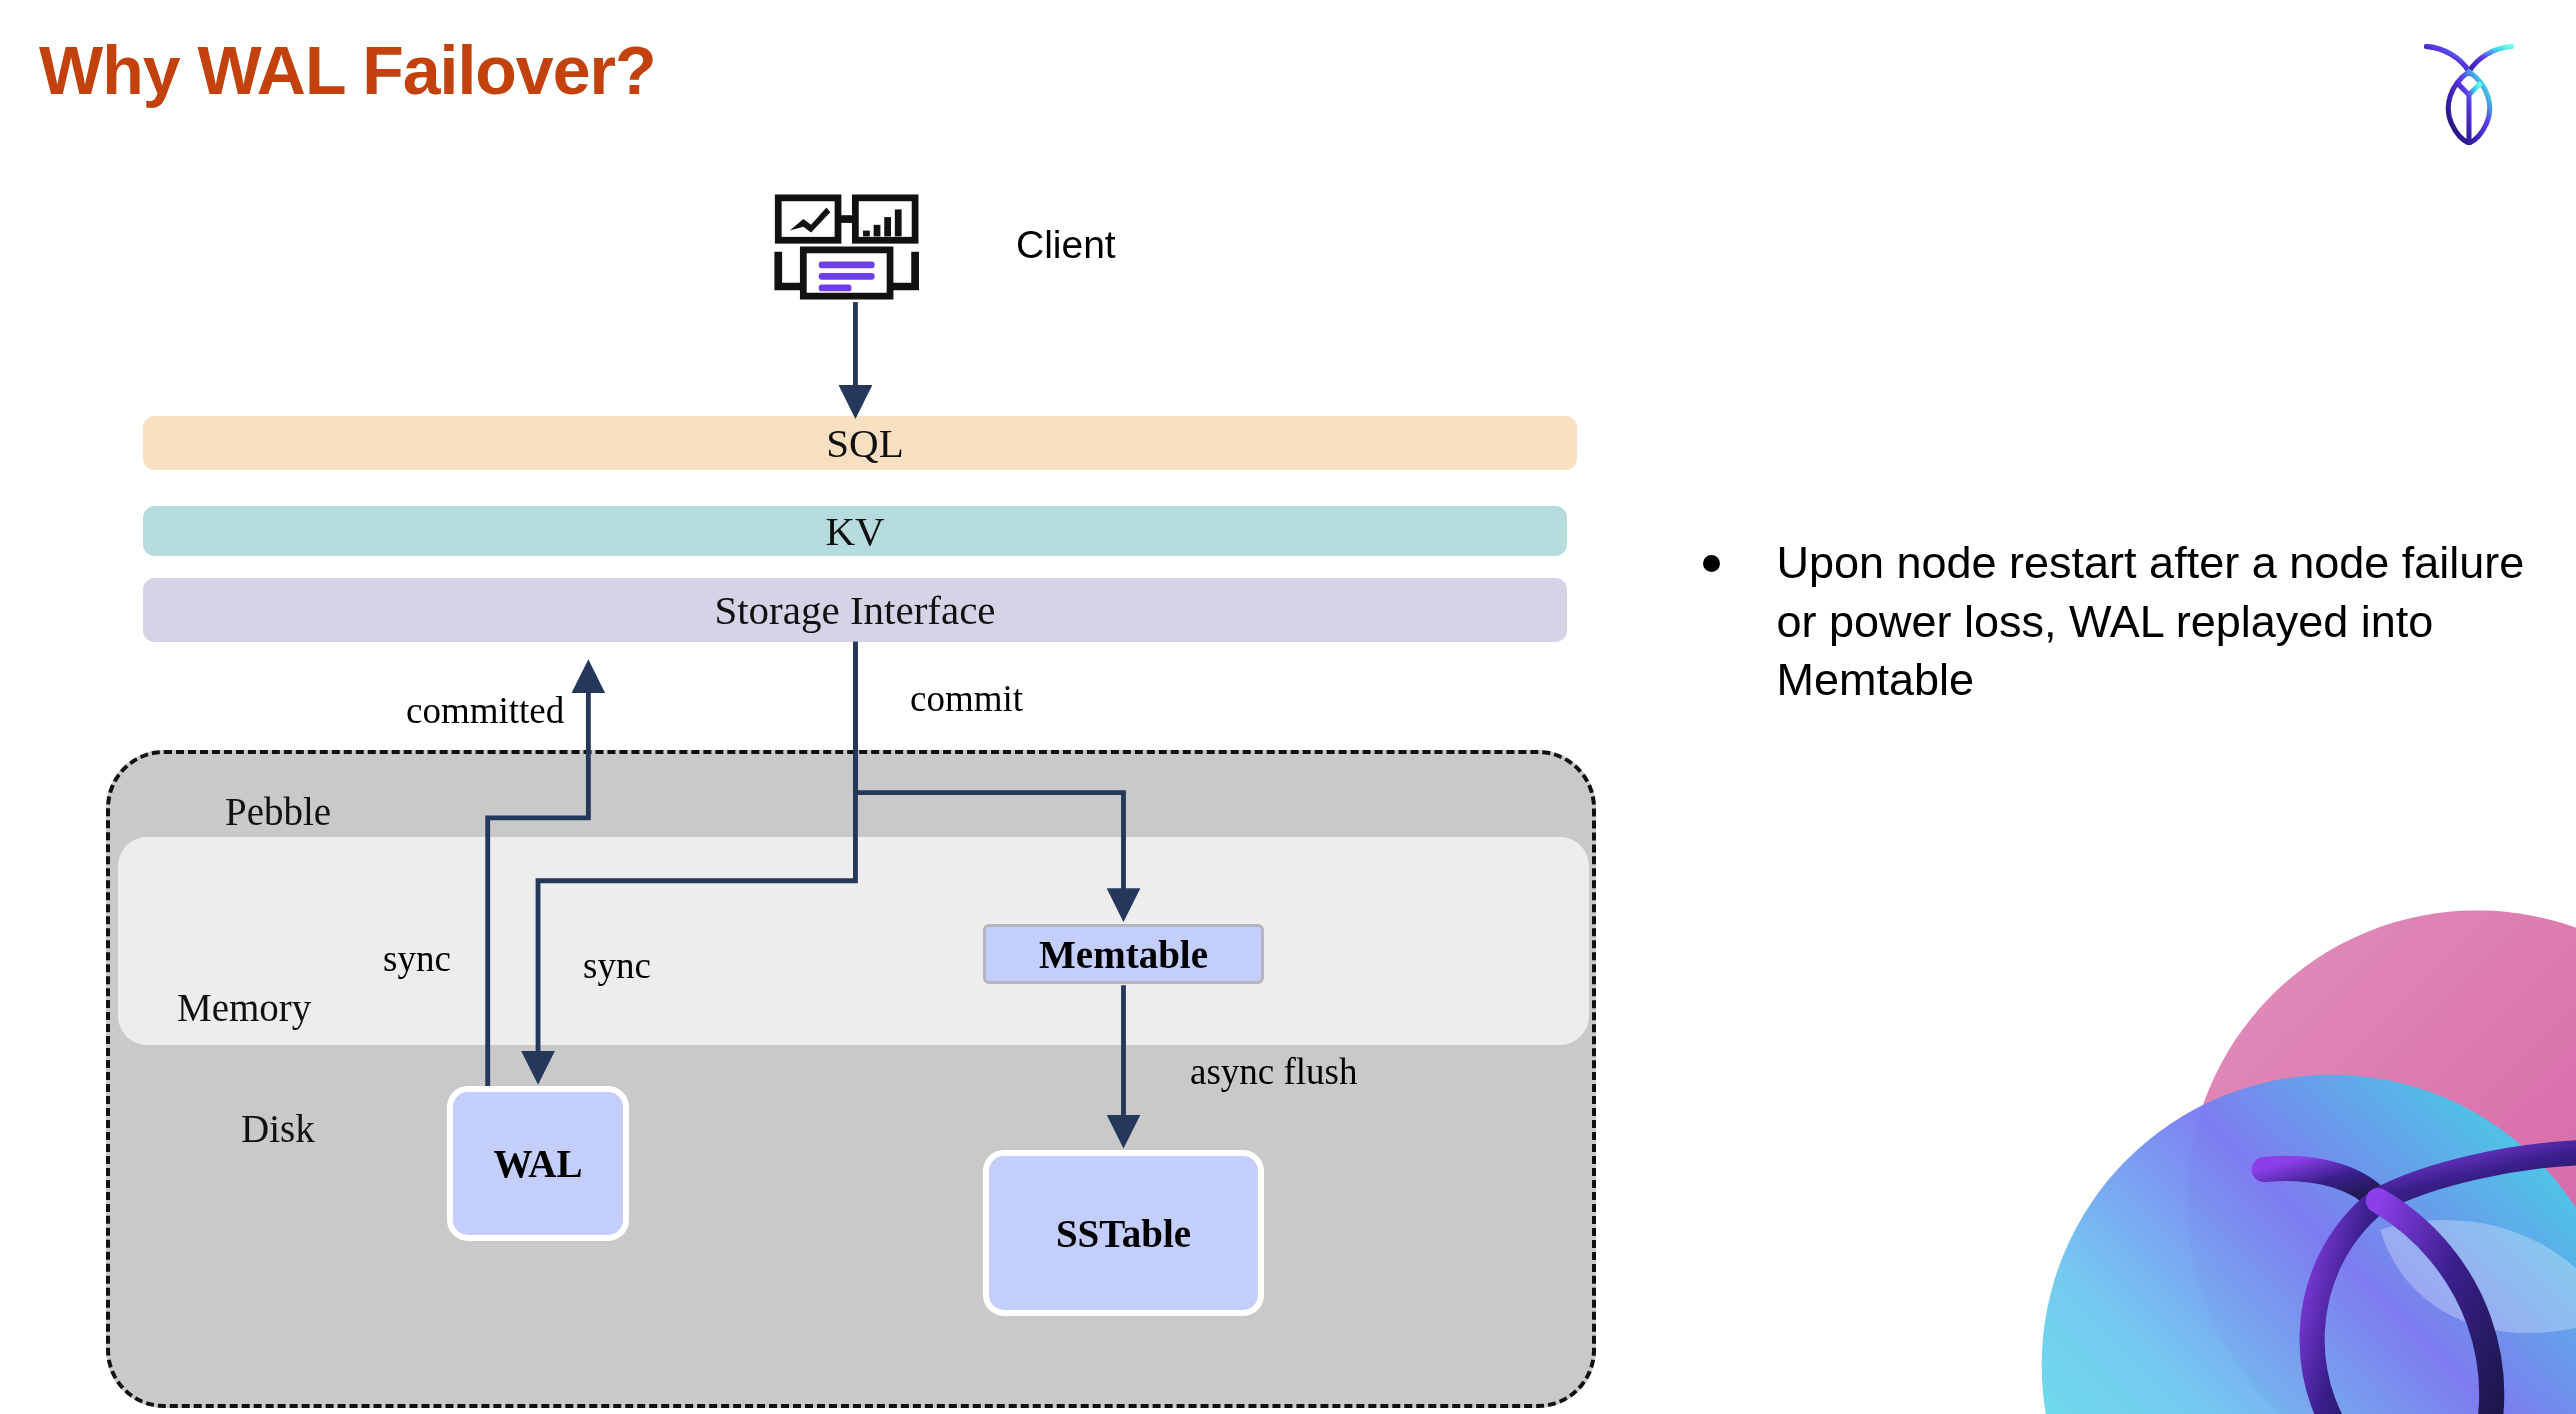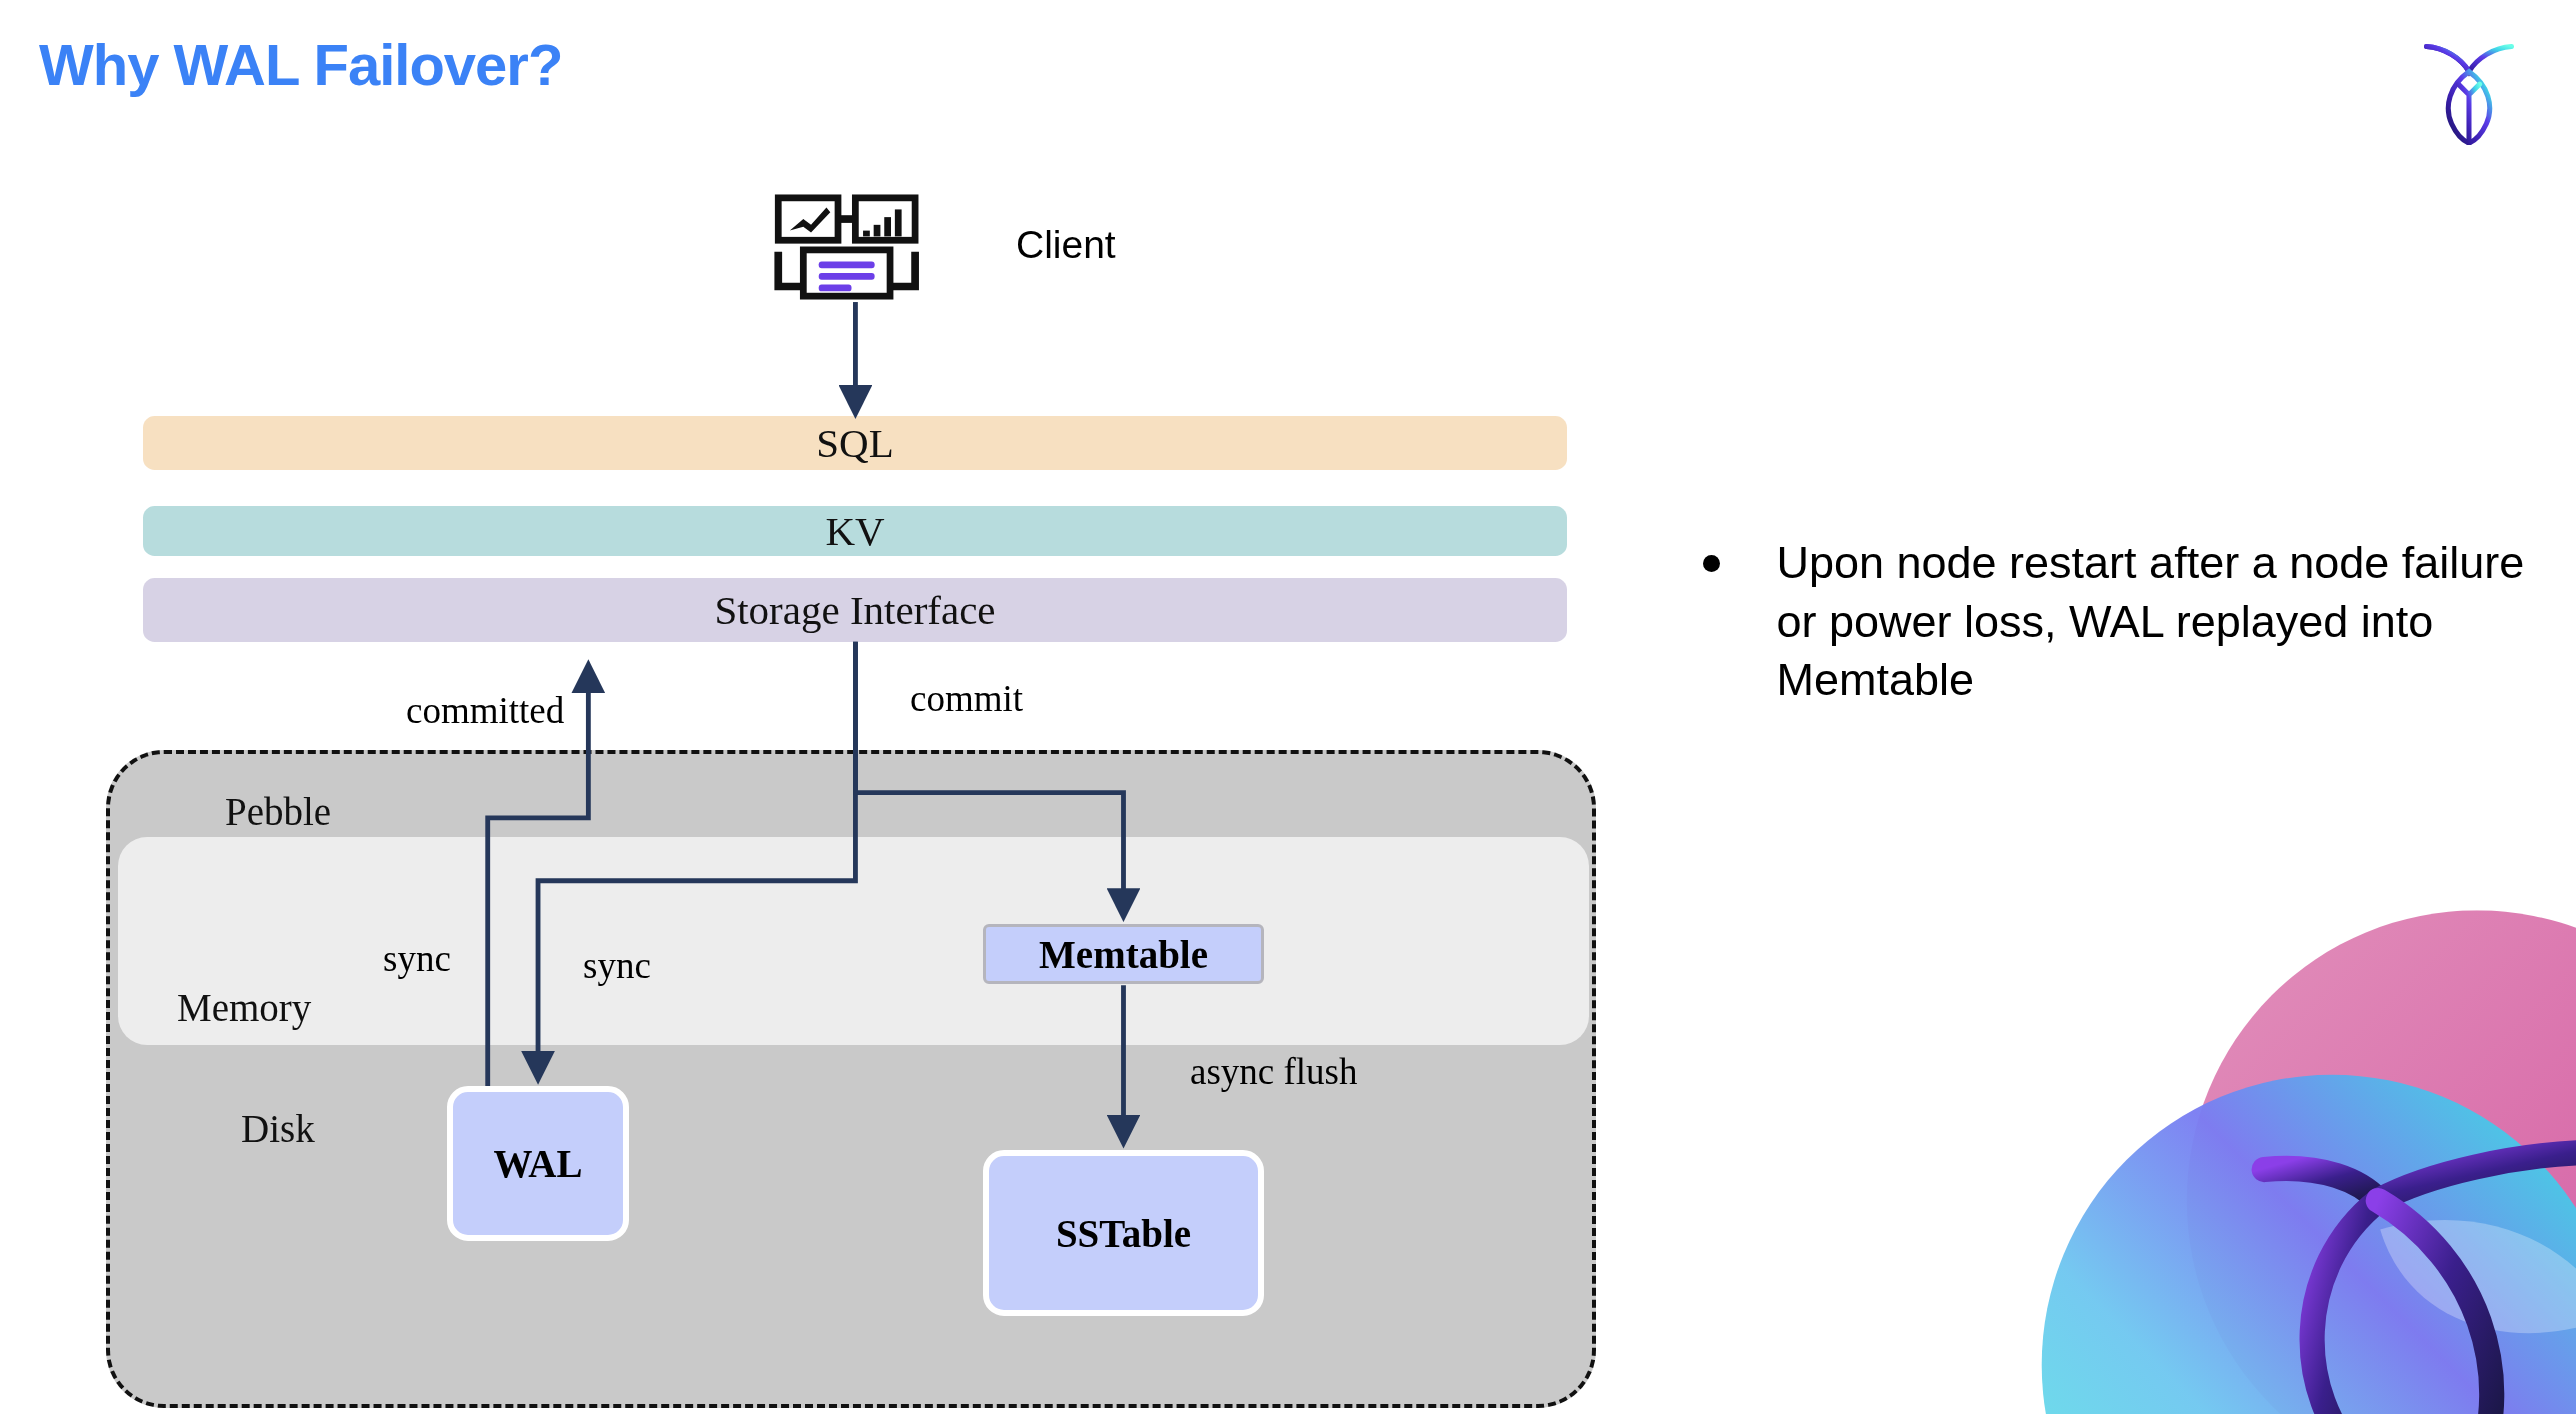--- a/index.html
+++ b/index.html
@@ -5,22 +5,22 @@
   html,body{margin:0;padding:0;background:#fff;}
   body{width:2576px;height:1415px;position:relative;overflow:hidden;
        font-family:"Liberation Sans",sans-serif;}
 
   .slide{position:absolute;inset:0;background:#ffffff;overflow:hidden;}
 
   
   #title{
     position:absolute;left:39px;top:35px;
     font-family:"Liberation Sans",sans-serif;
-    font-weight:bold;font-size:58px;line-height:1.05;
-    letter-spacing:-1px;color:#3b82f6;white-space:nowrap;
+    font-weight:bold;font-size:68px;line-height:1.05;
+    letter-spacing:-1px;color:#c2410c;white-space:nowrap;
   }
 
   
   #logo{position:absolute;left:2411px;top:31px;width:116px;height:114px;}
 
   
   #corner-art{position:absolute;left:1974px;top:910px;width:619px;height:523px;
               pointer-events:none;}
 
   
@@ -34,21 +34,21 @@
   
   #client-group{position:absolute;left:774px;top:194px;width:542px;height:135px;}
   #client-icon{position:absolute;left:0px;top:0px;width:155px;height:106px;}
   #client-label{position:absolute;left:242px;top:29px;font-size:39px;color:#000;
                 font-family:"Liberation Sans",sans-serif;}
 
   
   .layer-bar{position:absolute;left:143px;width:1424px;border-radius:11.6px;
              display:flex;align-items:center;justify-content:center;
              font-family:"Liberation Serif",serif;font-size:41px;color:#111;}
-  #bar-sql{top:416px;height:54px;background:#f7e0c1;}
+  #bar-sql{top:416px;height:54px;background:#f7e0c1;padding-left:10px;}
   #bar-kv{top:506px;height:50px;background:#b7dcdd;}
   #bar-storage{top:578px;height:64px;background:#d7d2e5;}
 
   
   #pebble-box{position:absolute;left:106px;top:750px;width:1490px;height:658px;
               background:#c9c9c9;border:4.8px dashed #111;border-radius:58px;
               box-sizing:border-box;}
   #pebble-label{position:absolute;left:225px;top:789px;font-size:39px;color:#111;
                 font-family:"Liberation Serif",serif;}
   #memory-box{position:absolute;left:118px;top:837px;width:1471px;height:208px;

